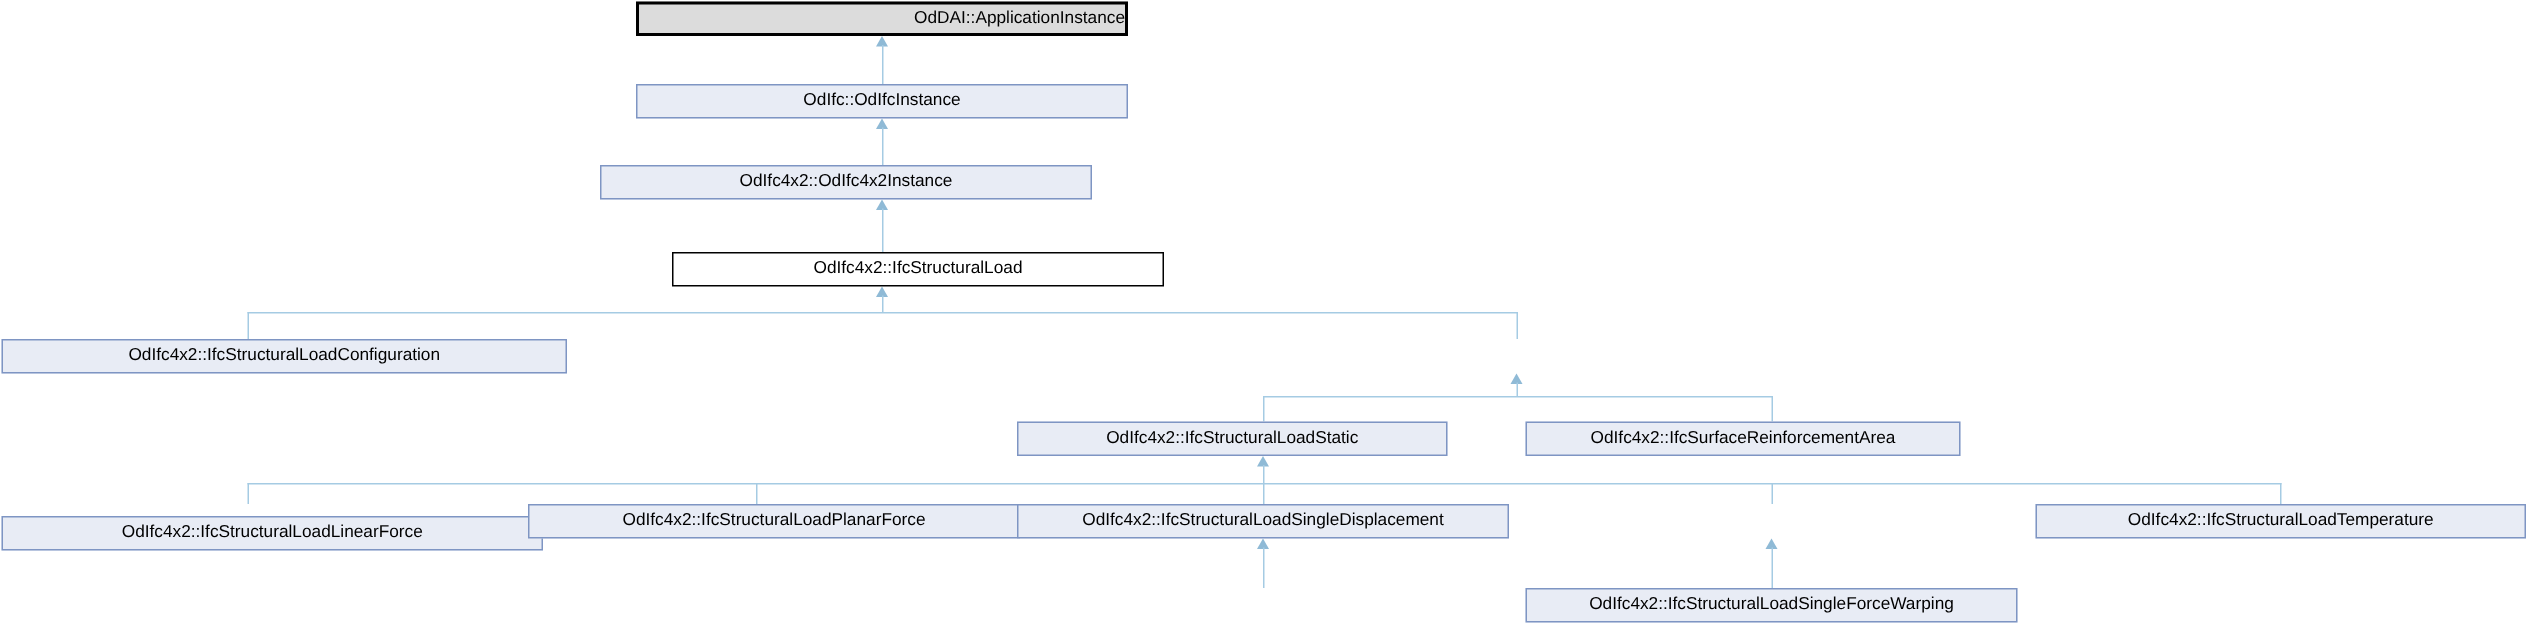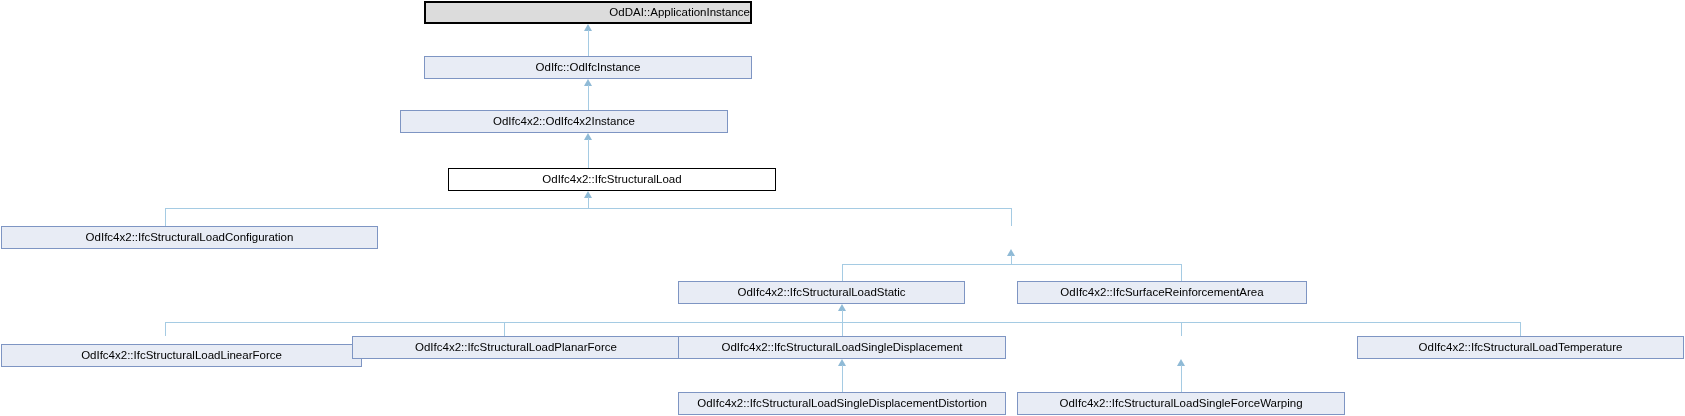--- a/index.html
+++ b/index.html
@@ -116,17 +116,16 @@
 
   <div class="node light" style="left:1px;top:344px;width:361px">OdIfc4x2::IfcStructuralLoadLinearForce</div>
 
   <div class="node light" style="left:352px;top:336px;width:328px">OdIfc4x2::IfcStructuralLoadPlanarForce</div>
 
   <div class="node light" style="left:678px;top:336px;width:328px">OdIfc4x2::IfcStructuralLoadSingleDisplacement</div>
 
 
   <div class="node light" style="left:1357px;top:336px;width:327px">OdIfc4x2::IfcStructuralLoadTemperature</div>
 
-  <div class="node light" style="left:678px;top:392px;width:328px">OdIfc4x2::IfcStructuralLoadSingleDisplacementDistortion</div>
 
   <div class="node light" style="left:1017px;top:392px;width:328px">OdIfc4x2::IfcStructuralLoadSingleForceWarping</div>
 
 </div>
 
 </body></html>

